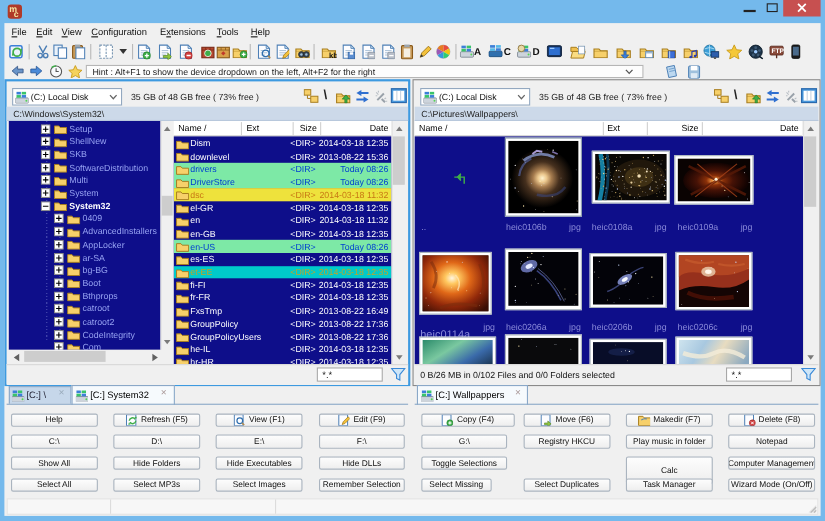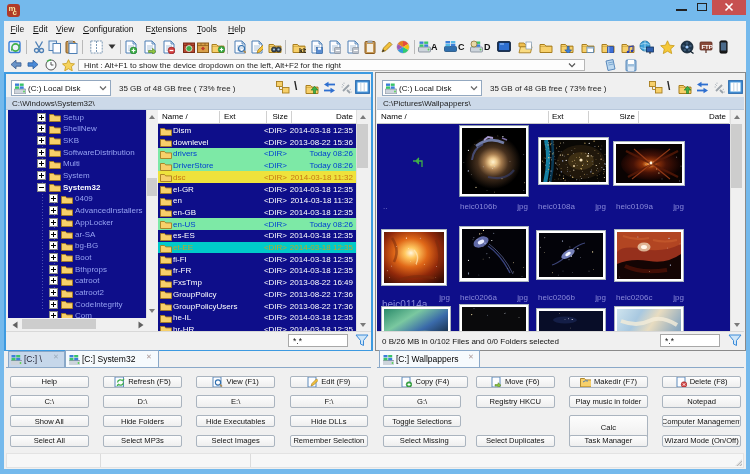--- a/index.html
+++ b/index.html
@@ -1282,21 +1282,21 @@
     </div>
 <div class="abs" style="left:103.2px;top:434.5px;width:78.5px;height:12.5px;background:linear-gradient(#fdfdfd,#eee);border:1px solid #aab4bf;border-radius:2px;font-size:7.6px;color:#111;white-space:nowrap;overflow:hidden;display:flex;align-items:center;justify-content:center">
       <span>Select MP3s</span>
     </div>
 <div class="abs" style="left:196.4px;top:434.5px;width:78.5px;height:12.5px;background:linear-gradient(#fdfdfd,#eee);border:1px solid #aab4bf;border-radius:2px;font-size:7.6px;color:#111;white-space:nowrap;overflow:hidden;display:flex;align-items:center;justify-content:center">
       <span>Select Images</span>
     </div>
 <div class="abs" style="left:289.6px;top:434.5px;width:78.5px;height:12.5px;background:linear-gradient(#fdfdfd,#eee);border:1px solid #aab4bf;border-radius:2px;font-size:7.6px;color:#111;white-space:nowrap;overflow:hidden;display:flex;align-items:center;justify-content:center">
       <span>Remember Selection</span>
     </div>
-<div class="abs" style="left:382.8px;top:434.5px;width:83px;height:12.5px;background:linear-gradient(#fdfdfd,#eee);border:1px solid #aab4bf;border-radius:2px;font-size:7.6px;color:#111;white-space:nowrap;overflow:hidden;display:flex;align-items:center;justify-content:center">
+<div class="abs" style="left:382.8px;top:434.5px;width:64px;height:12.5px;background:linear-gradient(#fdfdfd,#eee);border:1px solid #aab4bf;border-radius:2px;font-size:7.6px;color:#111;white-space:nowrap;overflow:hidden;display:flex;align-items:center;justify-content:center">
       <span>Select Missing</span>
     </div>
 <div class="abs" style="left:476px;top:434.5px;width:78.5px;height:12.5px;background:linear-gradient(#fdfdfd,#eee);border:1px solid #aab4bf;border-radius:2px;font-size:7.6px;color:#111;white-space:nowrap;overflow:hidden;display:flex;align-items:center;justify-content:center">
       <span>Select Duplicates</span>
     </div>
 <div class="abs" style="left:569.2px;top:434.5px;width:78.5px;height:12.5px;background:linear-gradient(#fdfdfd,#eee);border:1px solid #aab4bf;border-radius:2px;font-size:7.6px;color:#111;white-space:nowrap;overflow:hidden;display:flex;align-items:center;justify-content:center">
       <span>Task Manager</span>
     </div>
 <div class="abs" style="left:662.4px;top:434.5px;width:78.5px;height:12.5px;background:linear-gradient(#fdfdfd,#eee);border:1px solid #aab4bf;border-radius:2px;font-size:7.6px;color:#111;white-space:nowrap;overflow:hidden;display:flex;align-items:center;justify-content:center">
       <span>Wizard Mode (On/Off)</span>

